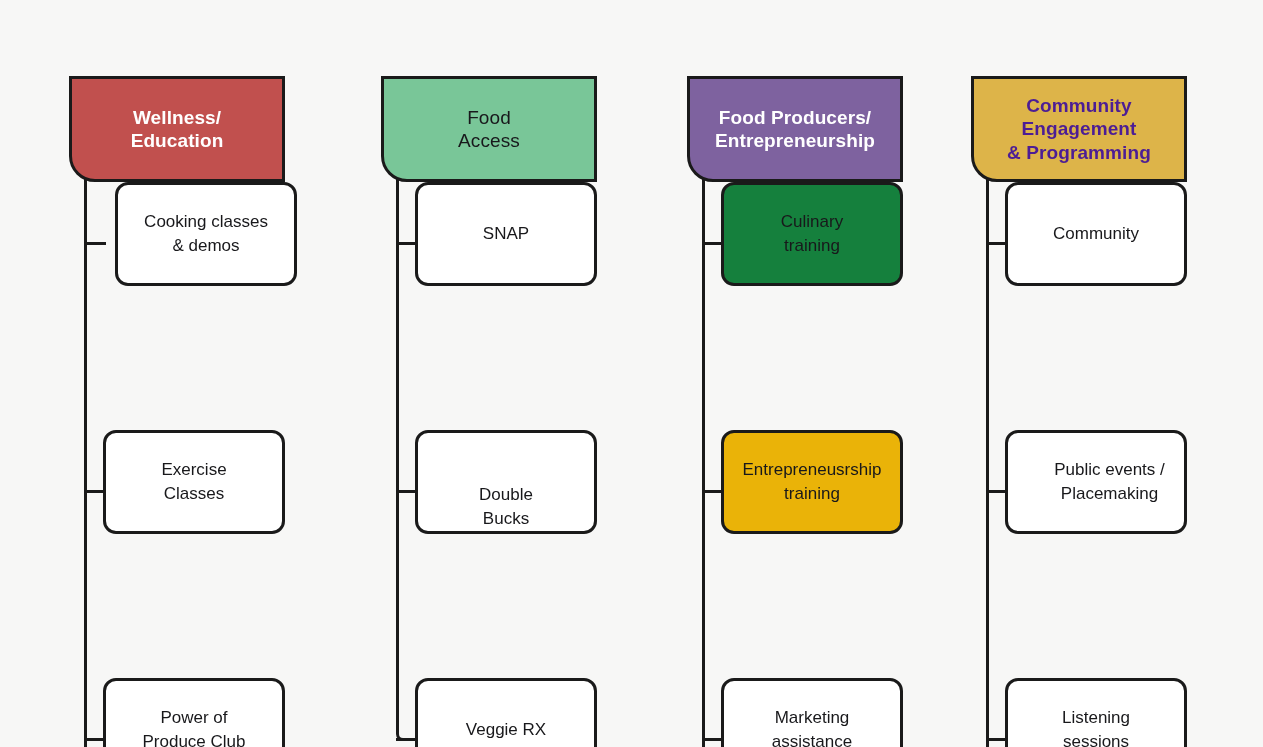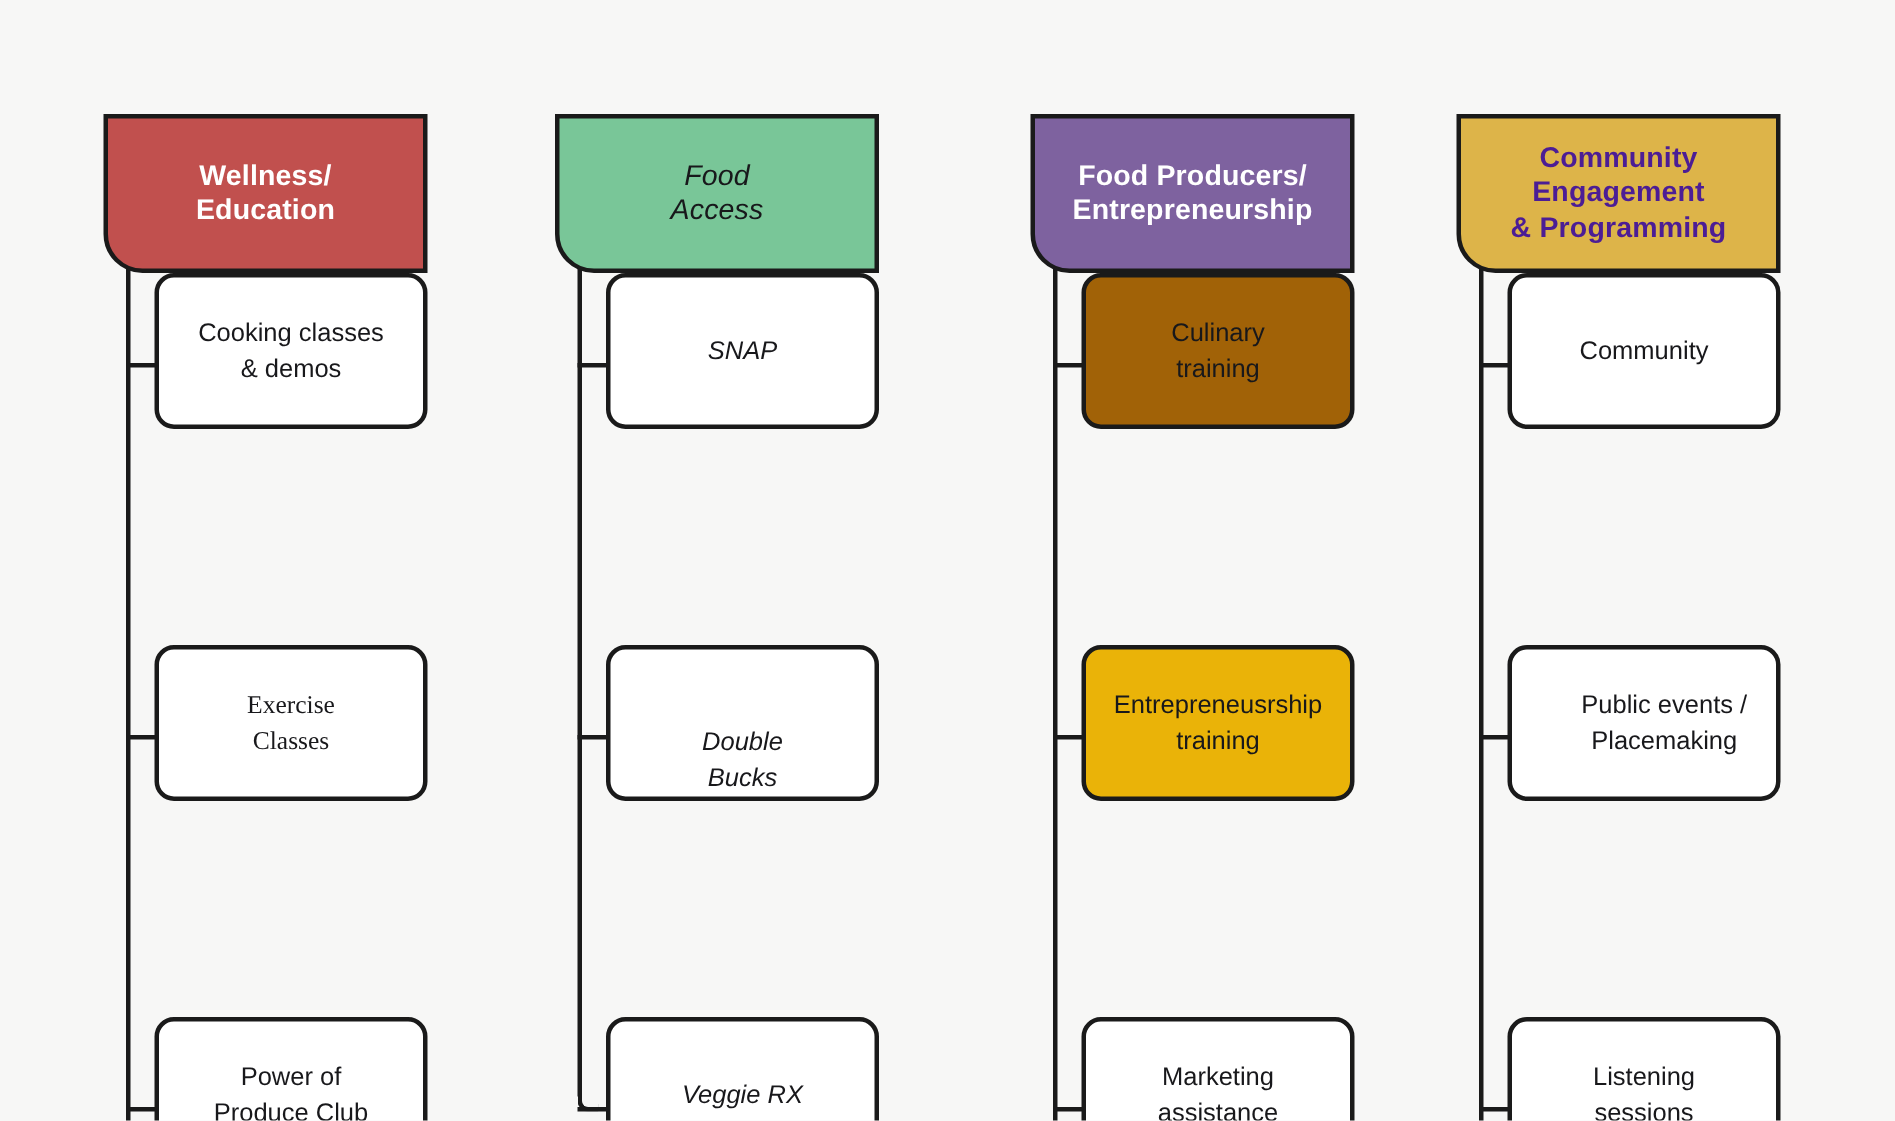--- a/index.html
+++ b/index.html
@@ -19,21 +19,21 @@
     width: 1263px;
     height: 711px;
   }
 
   
   .column {
     position: absolute;
     top: 76px;
   }
   .col-0 { left: 69px;  }
-  .col-1 { left: 370px; font-style: italic; }
+  .col-1 { left: 381px; }
   .col-2 { left: 671px; margin-left: 16px; }
   .col-3 { left: 971px; }
 
   
   .header-card {
     position: relative;
     width: 216px;
     height: 106px;
     box-sizing: border-box;
     border: 3px solid #1a1a1a;
@@ -125,28 +125,28 @@
 <div id="diagram">
     <div class="column col-0">
       <div class="trunk" style="height: 800px;"></div>
       <div class="header-card bold" style="background: rgb(193, 80, 78); color: rgb(255, 255, 255);">
         <span class="hdr-text">Wellness/
 Education</span>
       </div>
       <div class="children">
         <div class="child-row">
           <div class="connector"></div>
-          <div class="child-card" style="background: rgb(255, 255, 255);">
+          <div class="child-card" style="background: rgb(255, 255, 255); margin-left: 12px;">
             <span class="child-text">Cooking classes
 &amp; demos</span>
           </div>
         </div>
         <div class="child-row">
           <div class="connector"></div>
-          <div class="child-card" style="background: rgb(255, 255, 255); font-family: Liberation Serif, serif;">
+          <div class="child-card" style="background: rgb(255, 255, 255);">
             <span class="child-text">Exercise
 Classes</span>
           </div>
         </div>
         <div class="child-row">
           <div class="connector"></div>
           <div class="child-card" style="background: rgb(255, 255, 255);">
             <span class="child-text">Power of
 Produce Club</span>
           </div>
@@ -185,21 +185,21 @@
     </div>
     <div class="column col-2">
       <div class="trunk" style="height: 800px;"></div>
       <div class="header-card bold" style="background: rgb(126, 98, 159); color: rgb(255, 255, 255);">
         <span class="hdr-text">Food Producers/
 Entrepreneurship</span>
       </div>
       <div class="children">
         <div class="child-row">
           <div class="connector"></div>
-          <div class="child-card" style="background: #a16207;">
+          <div class="child-card" style="background: #15803d;">
             <span class="child-text">Culinary
 training</span>
           </div>
         </div>
         <div class="child-row">
           <div class="connector"></div>
           <div class="child-card" style="background: #eab308;">
             <span class="child-text">Entrepreneusrship
 training</span>
           </div>

